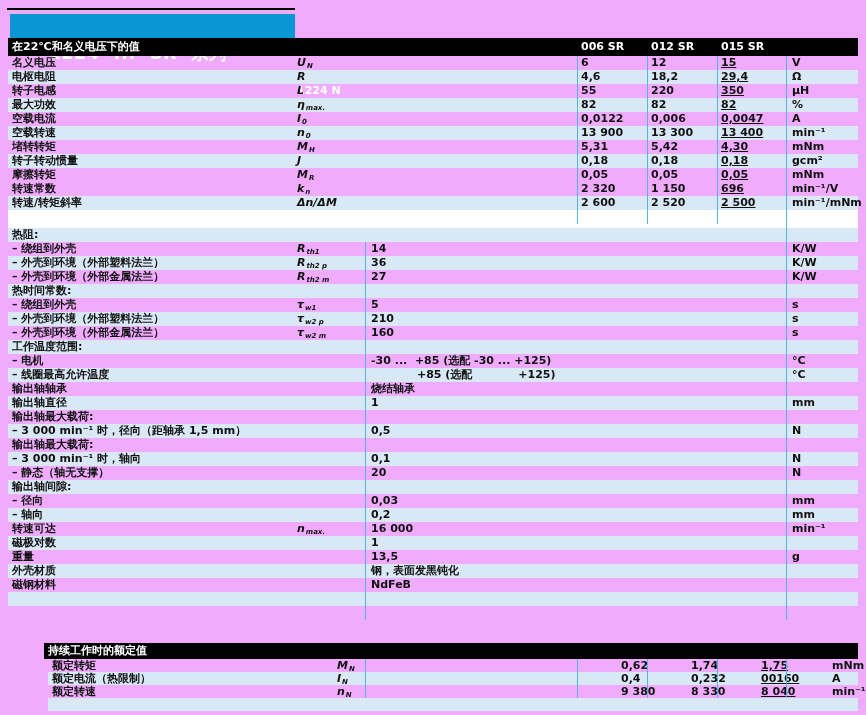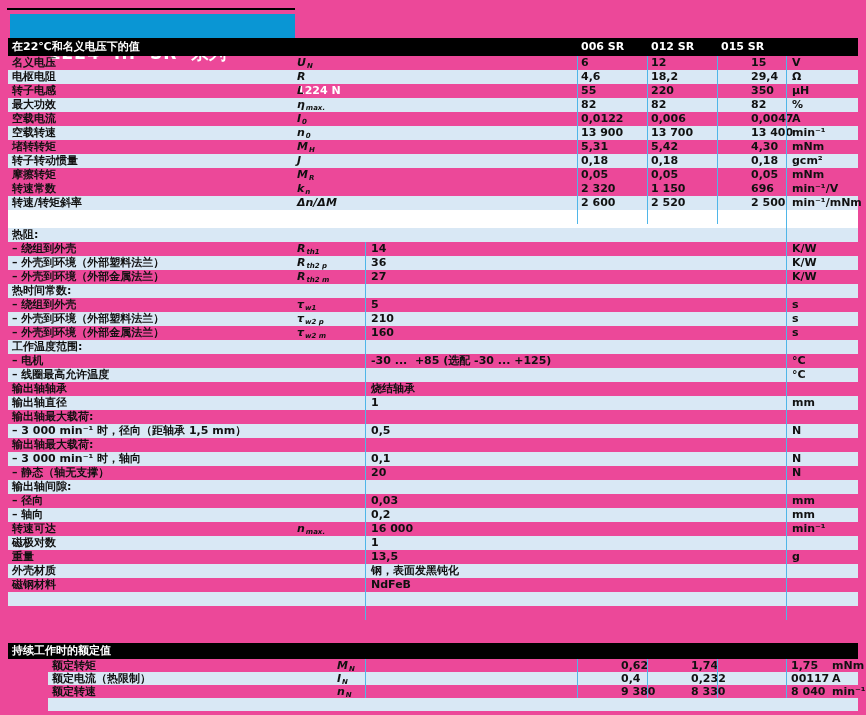--- a/index.html
+++ b/index.html
@@ -1,53 +1,53 @@
 <!DOCTYPE html>
 <html><head>
 <meta charset="utf-8">
 <style>
   * { margin:0; padding:0; box-sizing:border-box; }
   body { background:#ffffff; }
   #page {
-    position:relative; width:866px; height:715px; background:#ec4899;
+    position:relative; width:866px; height:715px; background:#f0abfc;
     font-family:"DejaVu Sans","Liberation Sans",sans-serif; color:#111;
     overflow:hidden;
   }
   #top-rule { position:absolute; left:7px; top:8px; width:288px; height:2px; background:#000; }
   #title-bar {
     position:absolute; left:10px; top:14px; width:285px; height:26px;
     background:#0a96d4; color:#fff; font-size:17px; font-weight:700;
     line-height:26px; padding-left:11px; white-space:pre; letter-spacing:1px;
   }
   .tbl { position:absolute; left:8px; width:850px; }
   #table1 { top:38px; height:582px; }
   #table2 { top:643px; height:68px; }
   .thead { position:relative; background:#000; color:#fff; }
   #table1 .thead { height:18px; }
-  #table2 .thead { height:16px; }
+  #table2 .thead { height:16px;margin-left:36px; }
   .hcell { position:absolute; top:0; font-size:11px; font-weight:700; white-space:pre; }
   #table1 .hcell { line-height:18px; }
   #table2 .hcell { line-height:16px; }
   .h-label { left:4px; } .h-series { left:289px;margin-top:44px; }
   .h-v1 { left:573px; } .h-v2 { left:643px; } .h-v3 { left:713px; }
   .trow { position:relative; height:14px; }
   #table2 .trow { height:13px;margin-left:40px; }
   .trow.stripe { background:#d9e8f5; }
   .spacer { height:18px; background:#fff; }
   .cell {
     position:absolute; top:0; font-size:11px; font-weight:700;
     line-height:14px; white-space:pre; color:#111;
   }
   #table2 .cell { line-height:13px; }
   .c-label { left:4px; }
   .c-sym   { left:289px; font-style:italic; }
   .c-wide  { left:363px; }
   .c-v1    { left:573px; }
   .c-v2    { left:643px; }
-  .c-v3    { left:743px; }
+  .c-v3    { left:713px;text-decoration:underline; }
   .c-unit  { left:784px; }
   .sym-main { font-style:italic; }
   .sym-sub { font-size:7px; font-style:italic; position:relative; top:2px; margin-left:1px; }
   .vline { position:absolute; width:1px; background:#4fb6e8; z-index:2; }
   
   #t1-vl-sym  { left:357px; top:204px; height:378px; }
   #t1-vl-v1   { left:569px; top:18px;  height:168px; }
   #t1-vl-v2   { left:639px; top:18px;  height:168px; }
   #t1-vl-v3   { left:709px; top:18px;  height:168px; }
   #t1-vl-unit { left:778px; top:18px;  height:564px; }
@@ -115,21 +115,21 @@
           <span class="cell c-sym"><span class="sym-main">I</span><span class="sym-sub">0</span></span>
           <span class="cell c-v1">0,0122</span>
           <span class="cell c-v2">0,006</span>
           <span class="cell c-v3">0,0047</span>
           <span class="cell c-unit">A</span>
         </div>
         <div class="trow stripe">
           <span class="cell c-label">空载转速</span>
           <span class="cell c-sym"><span class="sym-main">n</span><span class="sym-sub">0</span></span>
           <span class="cell c-v1">13 900</span>
-          <span class="cell c-v2">13 700</span>
+          <span class="cell c-v2">13 300</span>
           <span class="cell c-v3">13 400</span>
           <span class="cell c-unit">min⁻¹</span>
         </div>
         <div class="trow">
           <span class="cell c-label">堵转转矩</span>
           <span class="cell c-sym"><span class="sym-main">M</span><span class="sym-sub">H</span></span>
           <span class="cell c-v1">5,31</span>
           <span class="cell c-v2">5,42</span>
           <span class="cell c-v3">4,30</span>
           <span class="cell c-unit">mNm</span>
@@ -212,20 +212,21 @@
         <div class="trow stripe">
           <span class="cell c-label">工作温度范围:</span>
         </div>
         <div class="trow">
           <span class="cell c-label">– 电机</span>
           <span class="cell c-wide">-30 ...  +85 (选配 -30 ... +125)</span>
           <span class="cell c-unit">°C</span>
         </div>
         <div class="trow stripe">
           <span class="cell c-label">– 线圈最高允许温度</span>
+          <span class="cell c-wide">            +85 (选配            +125)</span>
           <span class="cell c-unit">°C</span>
         </div>
         <div class="trow">
           <span class="cell c-label">输出轴轴承</span>
           <span class="cell c-wide">烧结轴承</span>
         </div>
         <div class="trow stripe">
           <span class="cell c-label">输出轴直径</span>
           <span class="cell c-wide">1</span>
           <span class="cell c-unit">mm</span>
@@ -307,21 +308,21 @@
           <span class="cell c-v1">0,62</span>
           <span class="cell c-v2">1,74</span>
           <span class="cell c-v3">1,75</span>
           <span class="cell c-unit">mNm</span>
         </div>
         <div class="trow stripe">
           <span class="cell c-label">额定电流（热限制）</span>
           <span class="cell c-sym"><span class="sym-main">I</span><span class="sym-sub">N</span></span>
           <span class="cell c-v1">0,4</span>
           <span class="cell c-v2">0,232</span>
-          <span class="cell c-v3">00117</span>
+          <span class="cell c-v3">00160</span>
           <span class="cell c-unit">A</span>
         </div>
         <div class="trow">
           <span class="cell c-label">额定转速</span>
           <span class="cell c-sym"><span class="sym-main">n</span><span class="sym-sub">N</span></span>
           <span class="cell c-v1">9 380</span>
           <span class="cell c-v2">8 330</span>
           <span class="cell c-v3">8 040</span>
           <span class="cell c-unit">min⁻¹</span>
         </div>

